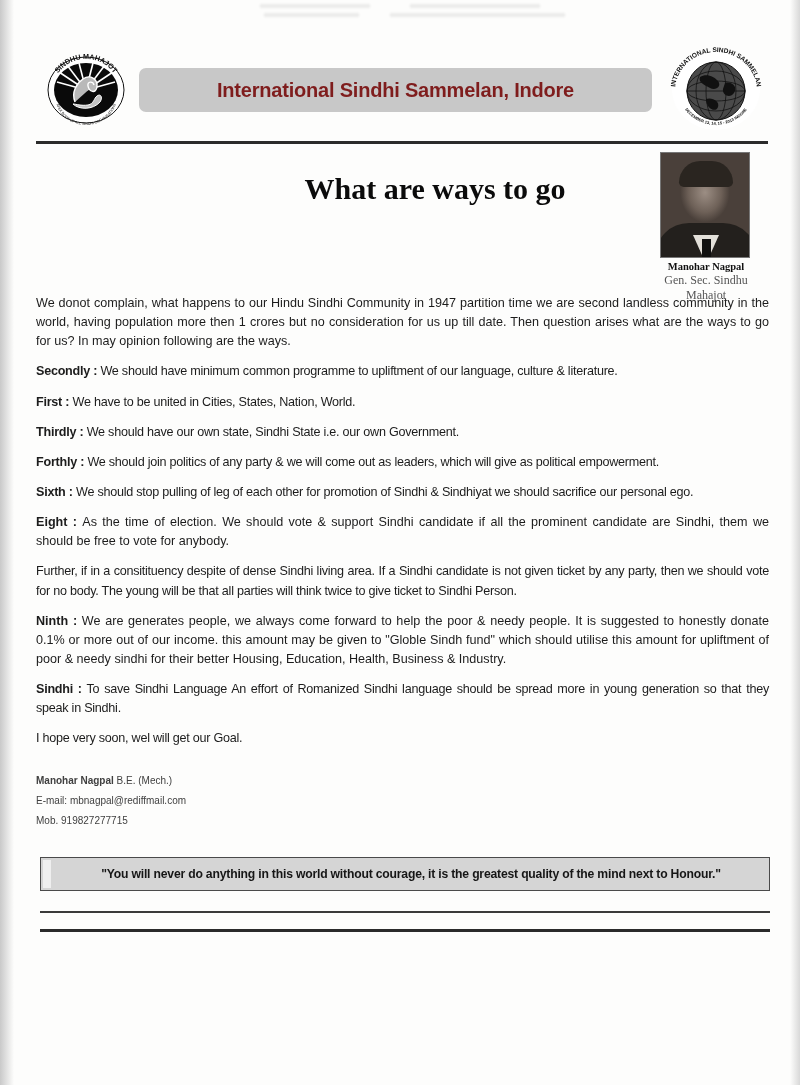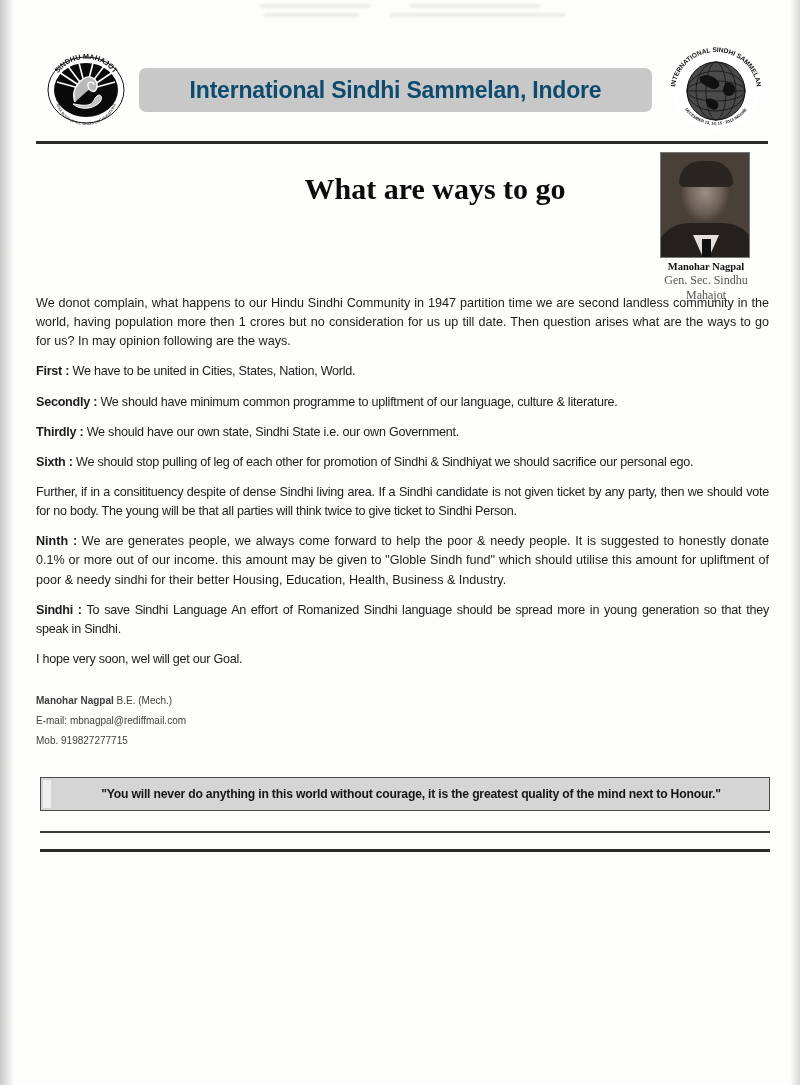--- a/index.html
+++ b/index.html
@@ -81,23 +81,23 @@
     flex: 1 1 auto;
     margin: 0 18px 0 12px;
     background: #c8c8c8;
     border-radius: 7px;
     height: 44px;
     display: flex;
     align-items: center;
     justify-content: center;
   }
   .banner-title {
-    font-size: 23px;
+    font-size: 20px;
     font-weight: bold;
-    color: #0c4a6e;
+    color: #7f1d1d;
     letter-spacing: -0.2px;
     white-space: nowrap;
   }
   .rule {
     height: 3px;
     background: #2b2b2b;
     margin: 6px 32px 0 36px;
   }
 
   
@@ -310,38 +310,44 @@
       <div class="photo-name">Manohar Nagpal</div>
       <div class="photo-role">Gen. Sec. Sindhu Mahajot</div>
     </div>
   </div>
 
   <div class="body">
 
     <p>We donot complain, what happens to our Hindu Sindhi Community in 1947 partition time we are second landless community in the world, having population more then 1 crores but no consideration for us up till date. Then question arises what are the ways to go for us? In may opinion following are the ways.</p>
 
     <p class="tight">
+      <span class="lead-in">Secondly : </span><span>We should have minimum common programme to upliftment of our language, culture &amp; literature.</span>
+    </p>
+
+    <p class="tight">
       <span class="lead-in">First : </span><span>We have to be united in Cities, States, Nation, World.</span>
     </p>
 
     <p class="tight">
-      <span class="lead-in">Secondly : </span><span>We should have minimum common programme to upliftment of our language, culture &amp; literature.</span>
-    </p>
-
-    <p class="tight">
       <span class="lead-in">Thirdly : </span><span>We should have our own state, Sindhi State i.e. our own Government.</span>
     </p>
 
+    <p class="tight">
+      <span class="lead-in">Forthly : </span><span>We should join politics of any party &amp; we will come out as leaders, which will give as political empowerment.</span>
+    </p>
 
 
     <p class="tight">
       <span class="lead-in">Sixth : </span><span>We should stop pulling of leg of each other for promotion of Sindhi &amp; Sindhiyat we should sacrifice our personal ego.</span>
     </p>
 
 
+    <p>
+      <span class="lead-in">Eight : </span><span>As the time of election. We should vote &amp; support Sindhi candidate if all the prominent candidate are Sindhi, them we should be free to vote for anybody.</span>
+    </p>
 
     <p class="tight">Further, if in a consitituency despite of dense Sindhi living area. If a Sindhi candidate is not given ticket by any party, then we should vote for no body. The young will be that all parties will think twice to give ticket to Sindhi Person.</p>
 
     <p>
       <span class="lead-in">Ninth : </span><span>We are generates people, we always come forward to help the poor &amp; needy people. It is suggested to honestly donate 0.1% or more out of our income. this amount may be given to "Globle Sindh fund" which should utilise this amount for upliftment of poor &amp; needy sindhi for their better Housing, Education, Health, Business &amp; Industry.</span>
     </p>
 
     <p class="tight">
       <span class="lead-in">Sindhi : </span><span>To save Sindhi Language An effort of Romanized Sindhi language should be spread more in young generation so that they speak in Sindhi.</span>
     </p>

